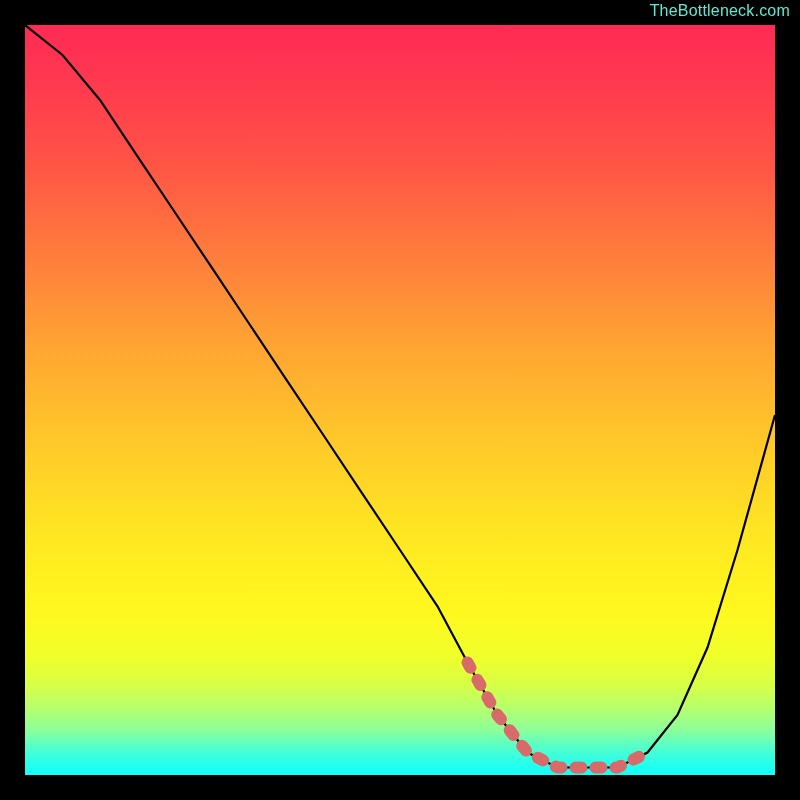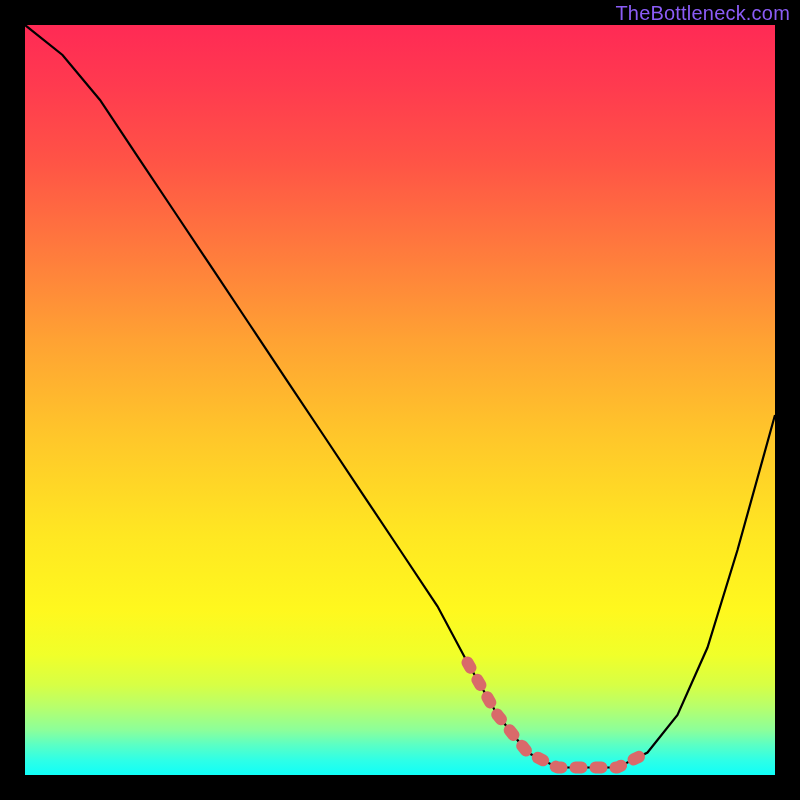--- a/index.html
+++ b/index.html
@@ -40,22 +40,22 @@
     left: 0;
     top: 0;
     width: 750px;
     height: 750px;
   }
   .attribution {
     position: absolute;
     top: 2px;
     right: 10px;
     font-family: Arial, Helvetica, sans-serif;
-    font-size: 20px;
-    color: #8b5cf6;
+    font-size: 16px;
+    color: #5eead4;
     letter-spacing: 0.2px;
   }
 </style>
 </head>
 <body>
 
 <div class="frame">
   <div class="plot-area">
     <svg class="curve" viewBox="0 0 750 750" preserveAspectRatio="none">
       <path fill="none" stroke="#000000" stroke-width="2.2" d="M0.0 0.0 L37.5 30.0 L75.0 75.0 L112.5 131.3 L150.0 187.5 L187.5 243.7 L225.0 300.0 L262.5 356.3 L300.0 412.5 L337.5 468.8 L375.0 525.0 L412.5 581.3 L442.5 637.5 L472.5 690.0 L502.5 727.5 L532.5 742.5 L562.5 742.5 L592.5 742.5 L622.5 727.5 L652.5 690.0 L682.5 622.5 L712.5 525.0 L750.0 390.0"></path>

